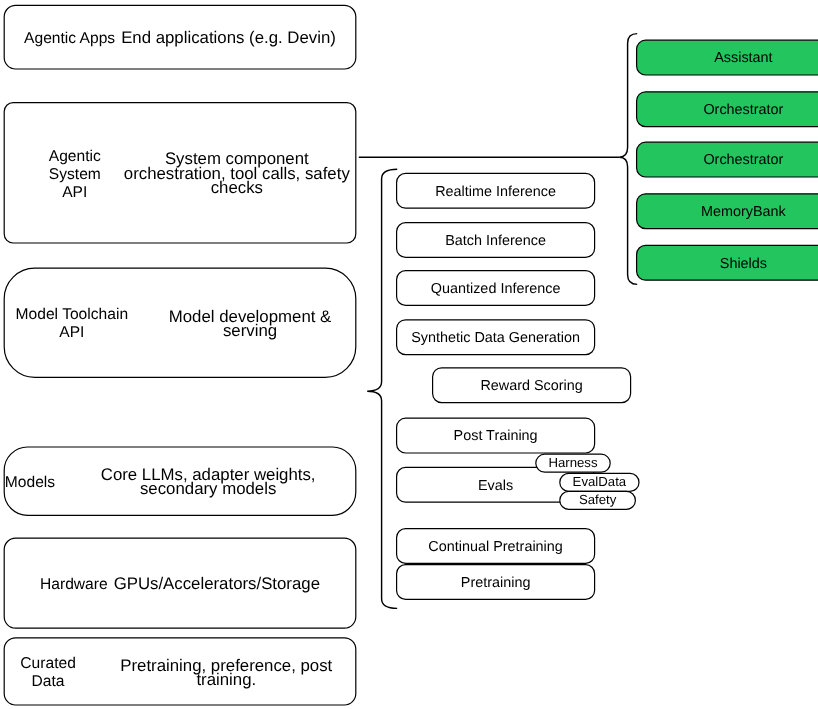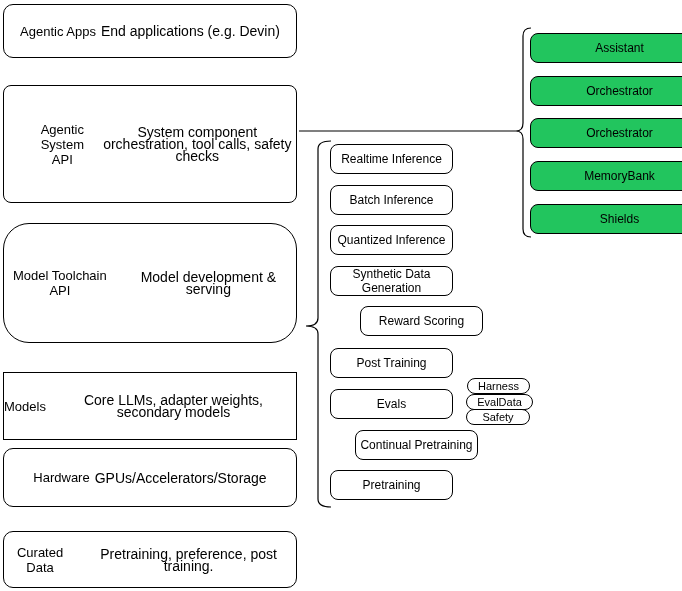--- a/index.html
+++ b/index.html
@@ -31,21 +31,21 @@
     justify-content: center;
     gap: 5px;
     text-align: center;
     z-index: 1;
   }
   .ltitle { font-size: 13px; line-height: 15px; }
   .lsub   { font-size: 14px; line-height: 12px; }
   .mnode {
     position: absolute;
     left: 330px;
-    width: 123px;
+    width: 166px;
     height: 30px;
     box-sizing: border-box;
     border: 1.3px solid #000000;
     border-radius: 8px;
     background: #ffffff;
     display: flex;
     align-items: center;
     justify-content: center;
     font-size: 12px;
     text-align: center;
@@ -95,31 +95,31 @@
   <div class="lnode" style="top:4px;height:54px;border-radius:10px;">
     <div class="ltitle">Agentic Apps</div>
     <div class="lsub">End applications (e.g. Devin)</div>
   </div>
 
   <div class="lnode" style="top:85px;height:118px;border-radius:8px;padding-left:27px;">
     <div class="ltitle">Agentic System API</div>
     <div class="lsub">System component orchestration, tool calls, safety checks</div>
   </div>
 
-  <div class="lnode" style="top:223px;height:120px;border-radius:26px;">
+  <div class="lnode" style="top:223px;height:92px;border-radius:26px;">
     <div class="ltitle">Model Toolchain API</div>
     <div class="lsub">Model development &amp; serving</div>
   </div>
 
-  <div class="lnode" style="top:372px;height:68px;border-radius:0;">
+  <div class="lnode" style="top:372px;height:58px;border-radius:20px;">
     <div class="ltitle">Models</div>
     <div class="lsub">Core LLMs, adapter weights, secondary models</div>
   </div>
 
-  <div class="lnode" style="top:448px;height:59px;border-radius:10px;">
+  <div class="lnode" style="top:448px;height:76px;border-radius:10px;">
     <div class="ltitle">Hardware</div>
     <div class="lsub">GPUs/Accelerators/Storage</div>
   </div>
 
   <div class="lnode" style="top:531px;height:57px;border-radius:10px;">
     <div class="ltitle">Curated Data</div>
     <div class="lsub">Pretraining, preference, post training.</div>
   </div>
 
   <div class="mnode" style="top:144px;">
@@ -136,28 +136,28 @@
   </div>
   <div class="mnode" style="top:306px;margin-left:30px;">
     <span>Reward Scoring</span>
   </div>
   <div class="mnode" style="top:348px;">
     <span>Post Training</span>
   </div>
   <div class="mnode" style="top:389px;">
     <span>Evals</span>
   </div>
-  <div class="mnode" style="top:430px;margin-left:25px;">
+  <div class="mnode" style="top:440px;">
     <span>Continual Pretraining</span>
   </div>
   <div class="mnode" style="top:470px;">
     <span>Pretraining</span>
   </div>
 
-  <div class="pill" style="left:467px;top:378px;width:63px;">
+  <div class="pill" style="left:446px;top:378px;width:63px;">
     <span>Harness</span>
   </div>
   <div class="pill" style="left:466px;top:394px;width:67px;">
     <span>EvalData</span>
   </div>
   <div class="pill" style="left:466px;top:409px;width:64px;">
     <span>Safety</span>
   </div>
 
   <div class="rnode" style="top:33px;">

